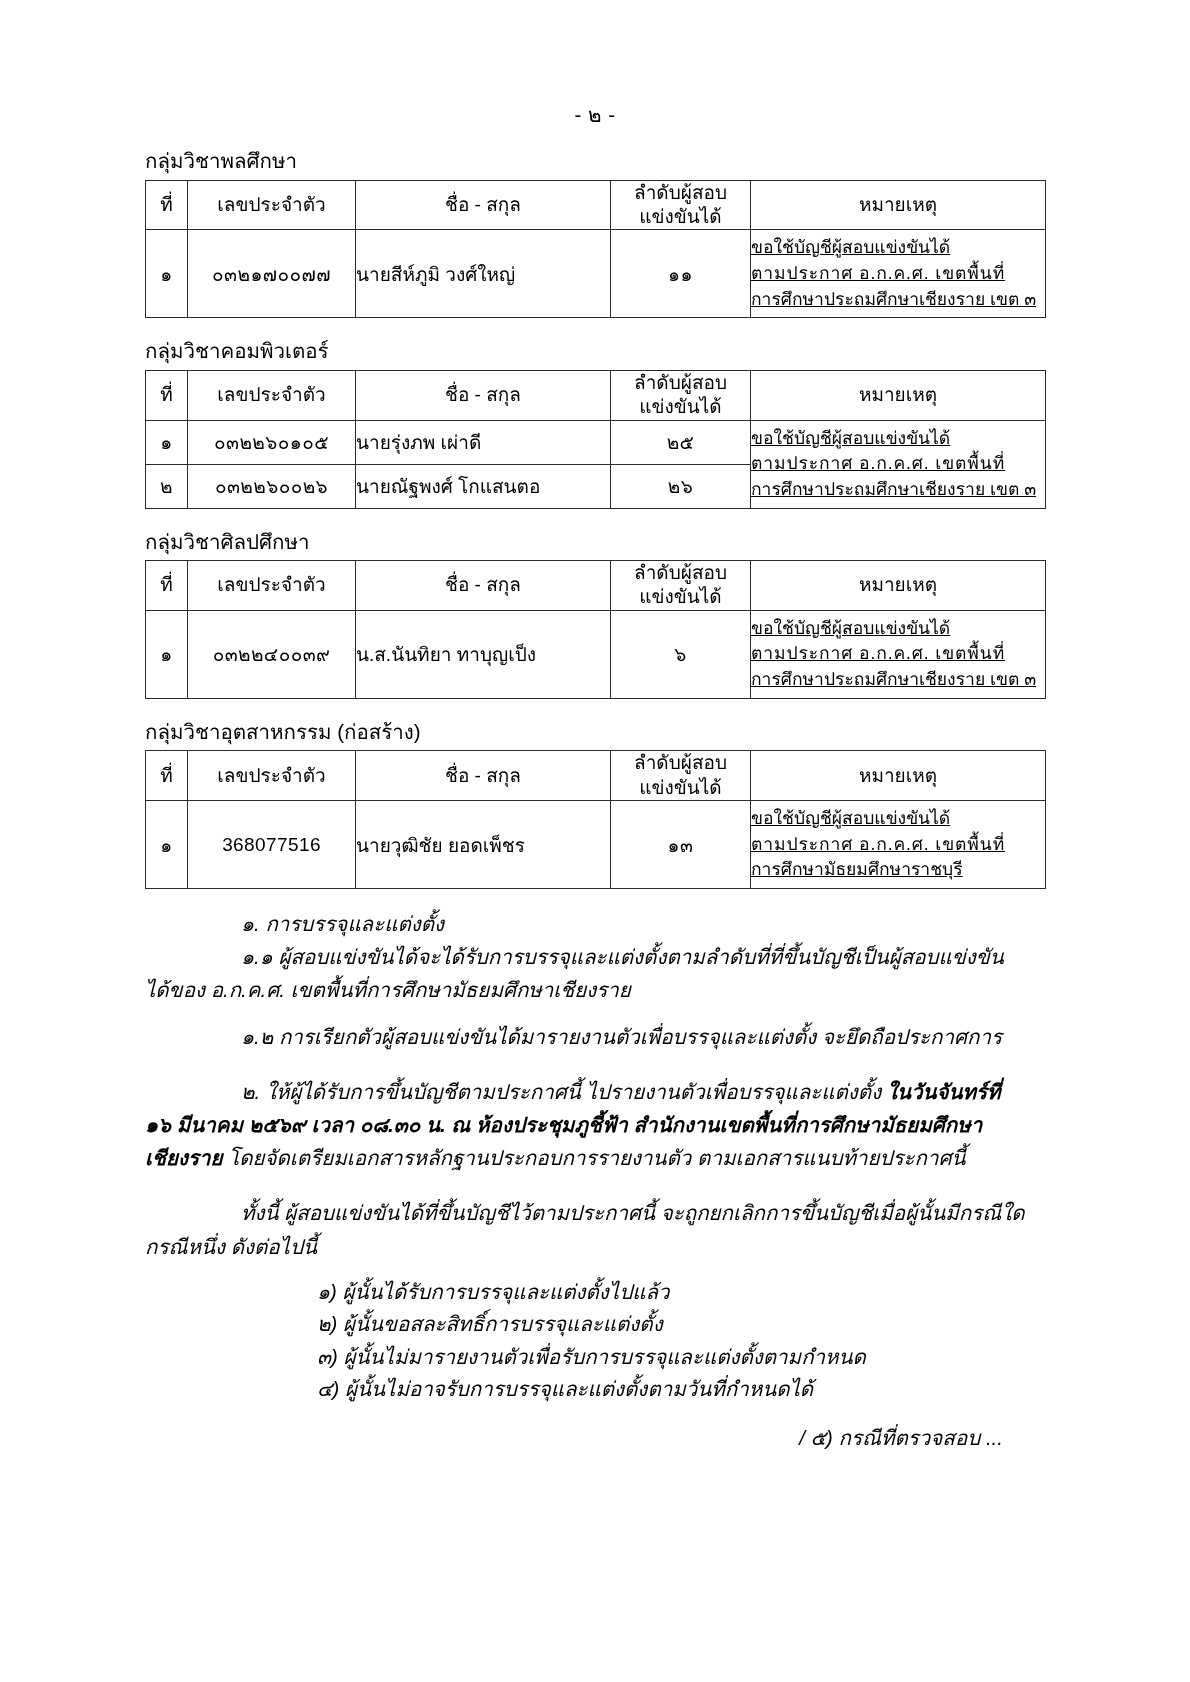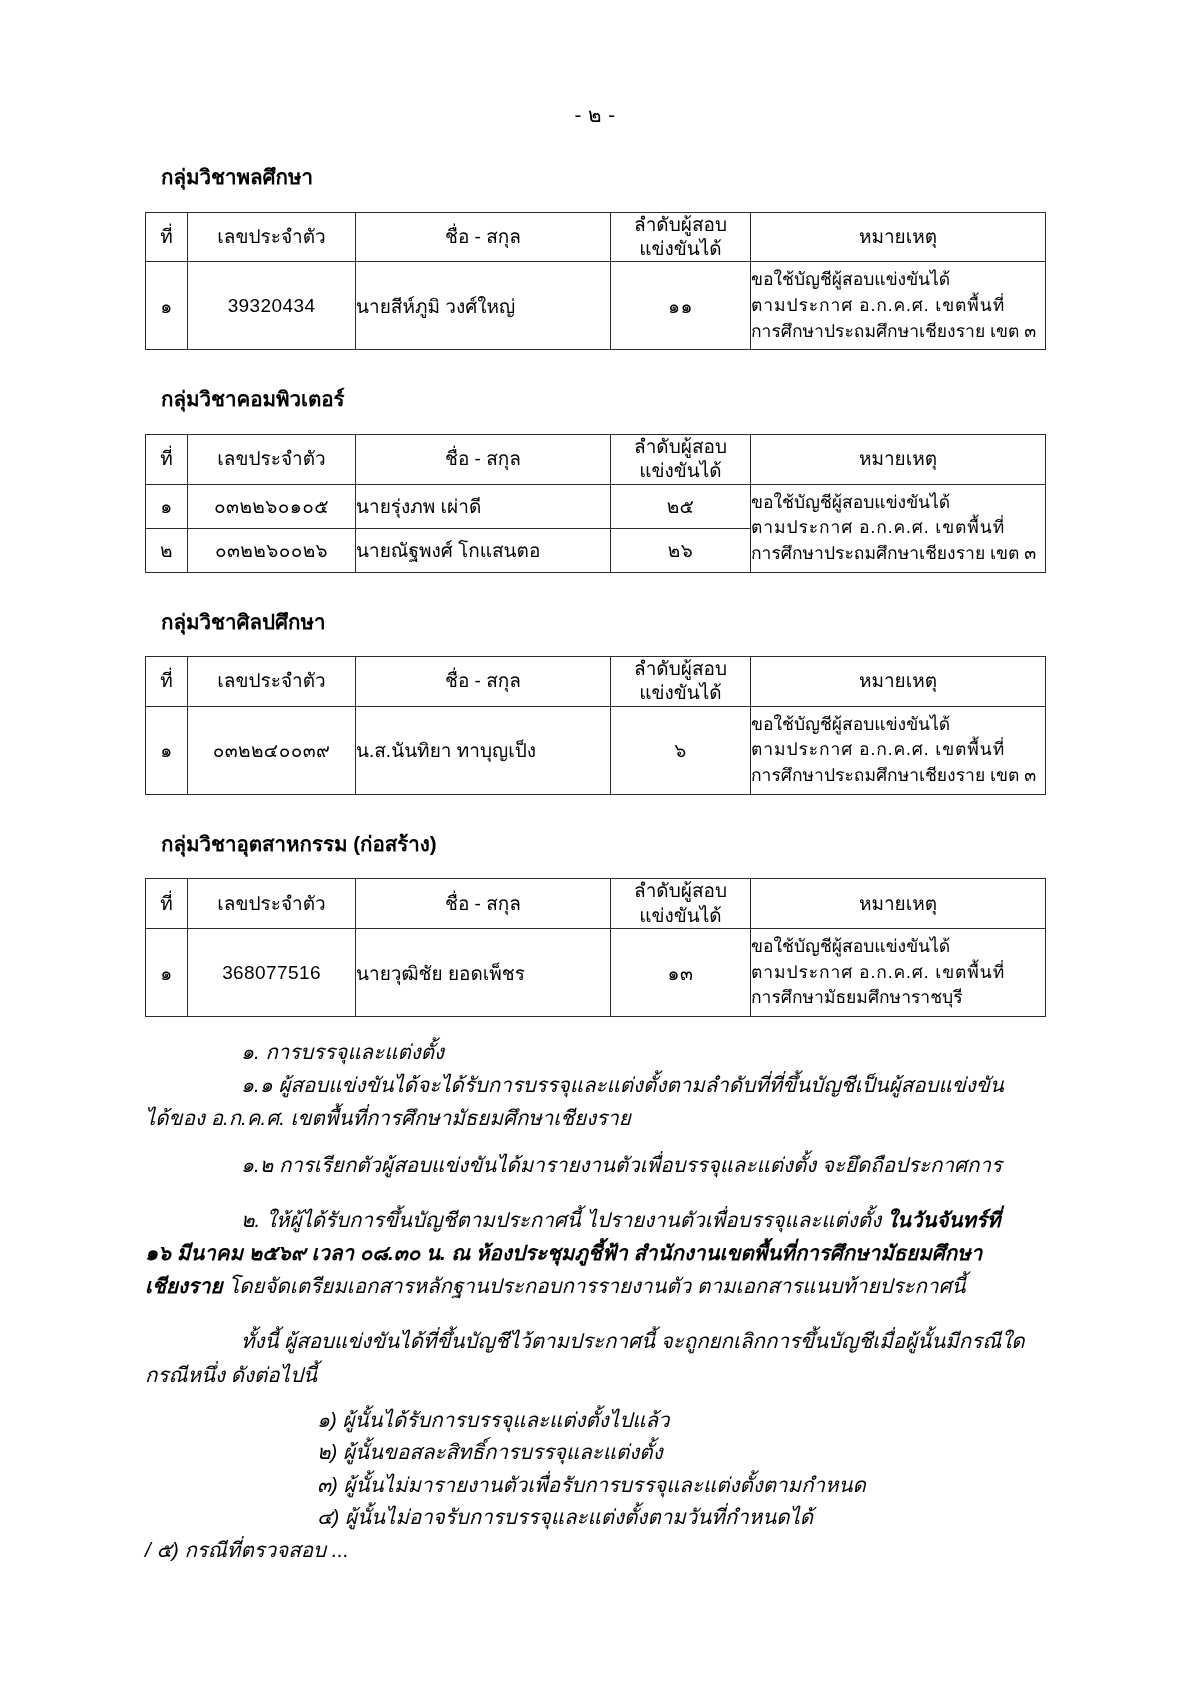--- a/index.html
+++ b/index.html
@@ -41,23 +41,23 @@
     top: 98px;
     width: 900px;
     text-align: center;
     font-size: 20.5px;
     letter-spacing: 0.5px;
   }
 
   
   .group-heading {
     font-size: 20.5px;
-    font-weight: bold;
+    font-weight: normal;
     line-height: 1.25;
-    margin: 16px;
+    margin: 0;
     padding: 0 0 6px 0;
   }
 
   
   table.listing {
     border-collapse: collapse;
     width: 900px;
     table-layout: fixed;
     font-size: 19px;
   }
@@ -94,21 +94,21 @@
     text-align: left;
     padding: 7px 10px;
   }
   td.c-remark {
     text-align: left;
     padding: 7px 8px 7px 10px;
     line-height: 1.46;
     font-size: 17.5px;
     vertical-align: middle;
   }
-  td.c-remark .rline { display: block; white-space: nowrap; }
+  td.c-remark .rline { display: block; white-space: nowrap; text-decoration: underline; }
   td.c-remark .rline.spread { letter-spacing: 0.9px; }
 
   .tbl-block { margin-bottom: 4px; }
   .spacer-sm { height: 16px; }
 
   
   .body-text {
     font-size: 20.5px;
     line-height: 1.62;
     text-align: left;
@@ -130,21 +130,23 @@
     list-style: none;
   }
   .reasons li {
     font-size: 20.5px;
     line-height: 1.58;
     padding-left: 172px;
   }
 
   .footer-note {
     font-size: 20.5px;
+    text-align: right;
     padding-right: 42px;
+    margin-top: 16px;
   }
 </style>
 </head>
 <body>
 
 <div class="page">
   <div class="content">
 
     <div class="page-number">- ๒ -</div>
 
@@ -168,21 +170,21 @@
               <th class="hd">
                 <span class="two-line">ลำดับผู้สอบ</span>
                 <span class="two-line">แข่งขันได้</span>
               </th>
               <th class="hd">หมายเหตุ</th>
             </tr>
           </thead>
           <tbody>
             <tr style="height:88px;">
               <td class="c-no">๑</td>
-              <td class="c-id">39320434</td>
+              <td class="c-id">๐๓๒๑๗๐๐๗๗</td>
               <td class="c-name">นายสีห์ภูมิ  วงศ์ใหญ่</td>
               <td class="c-rank">๑๑</td>
               <td class="c-remark">
                 <span class="rline">ขอใช้บัญชีผู้สอบแข่งขันได้</span>
                 <span class="rline spread">ตามประกาศ อ.ก.ค.ศ. เขตพื้นที่</span>
                 <span class="rline">การศึกษาประถมศึกษาเชียงราย เขต ๓</span>
               </td>
             </tr>
           </tbody>
         </table>

